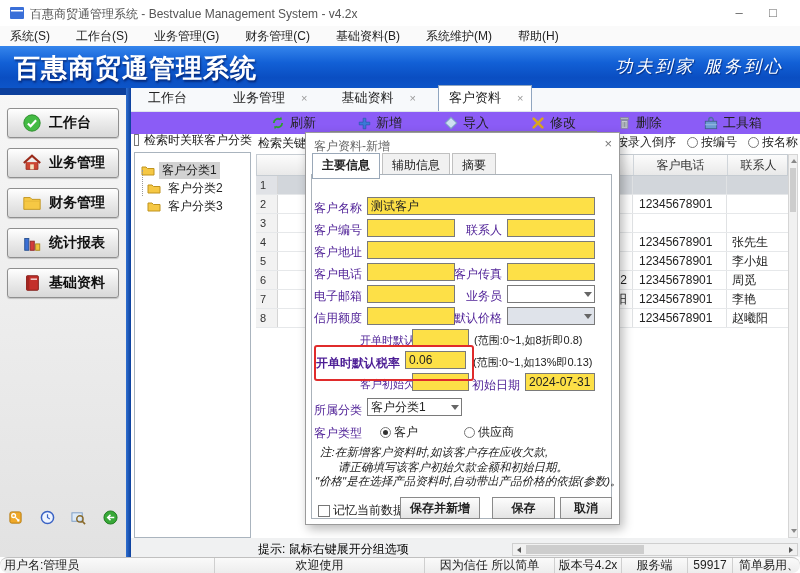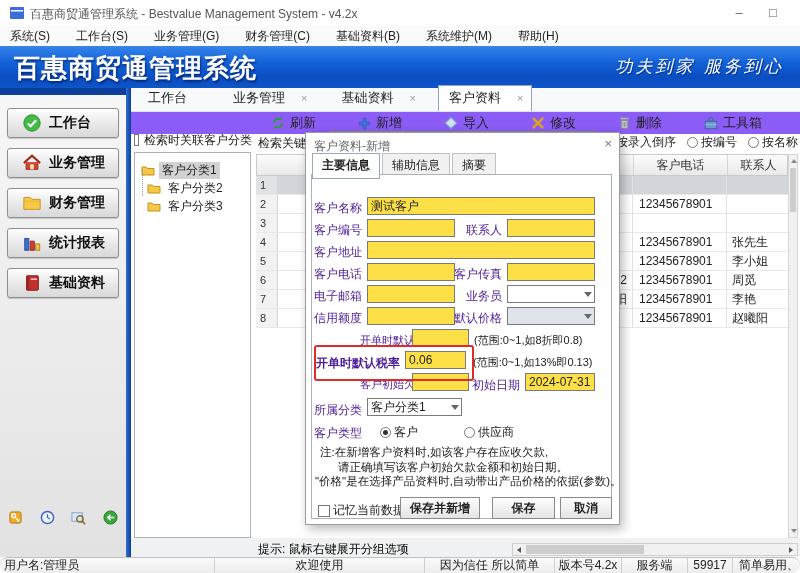--- a/index.html
+++ b/index.html
@@ -90,21 +90,21 @@
   .dlg-tab.active{background:#fff;border:1px solid #9aa8b8;position:relative;z-index:2;margin-bottom:-1px;padding-bottom:4px;font-weight:bold;}
   .dlg-body{left:5px;top:41px;width:301px;height:345px;border:1px solid #aab2ba;background:#fff;box-sizing:border-box;}
   .lbl{position:absolute;text-align:right;white-space:nowrap;font-size:12px;color:#4c1d95;}
   .lbl-sm{font-size:11px;margin-left:40px;}
   .inp{position:absolute;height:18px;background:#fde047;border:1px solid #7a7a7a;box-sizing:border-box;font-size:12px;line-height:16px;padding:0 3px;overflow:hidden;white-space:nowrap;}
   .combo{background:#fff;}
   .combo .arrow{position:absolute;right:2px;top:6px;width:0;height:0;border-left:4px solid transparent;border-right:4px solid transparent;border-top:5px solid #666;}
   .combo.dis{background:#dfe3ea;}
   .fhint{position:absolute;font-size:11px;color:#222;white-space:nowrap;}
   .redbox{position:absolute;left:2px;width:156px;height:32px;border:2px solid #e02b2b;border-radius:3px;z-index:3;}
-  .note{position:absolute;font-size:11.5px;color:#222;white-space:nowrap;}
+  .note{position:absolute;font-size:11.5px;color:#222;white-space:nowrap;font-style:italic;}
   .dlg-btn{position:absolute;height:22px;background:linear-gradient(#fdfdfd,#e4e4e4);border:1px solid #8a8a8a;text-align:center;line-height:21px;font-size:12px;box-sizing:border-box;font-weight:bold;}
   .chk{width:12px;height:12px;border:1px solid #777;background:#fff;display:inline-block;box-sizing:border-box;}
   .chklbl{white-space:nowrap;}
 </style>
 </head>
 <body>
 
 <div id="app">
 
   <div class="abs titlebar">

